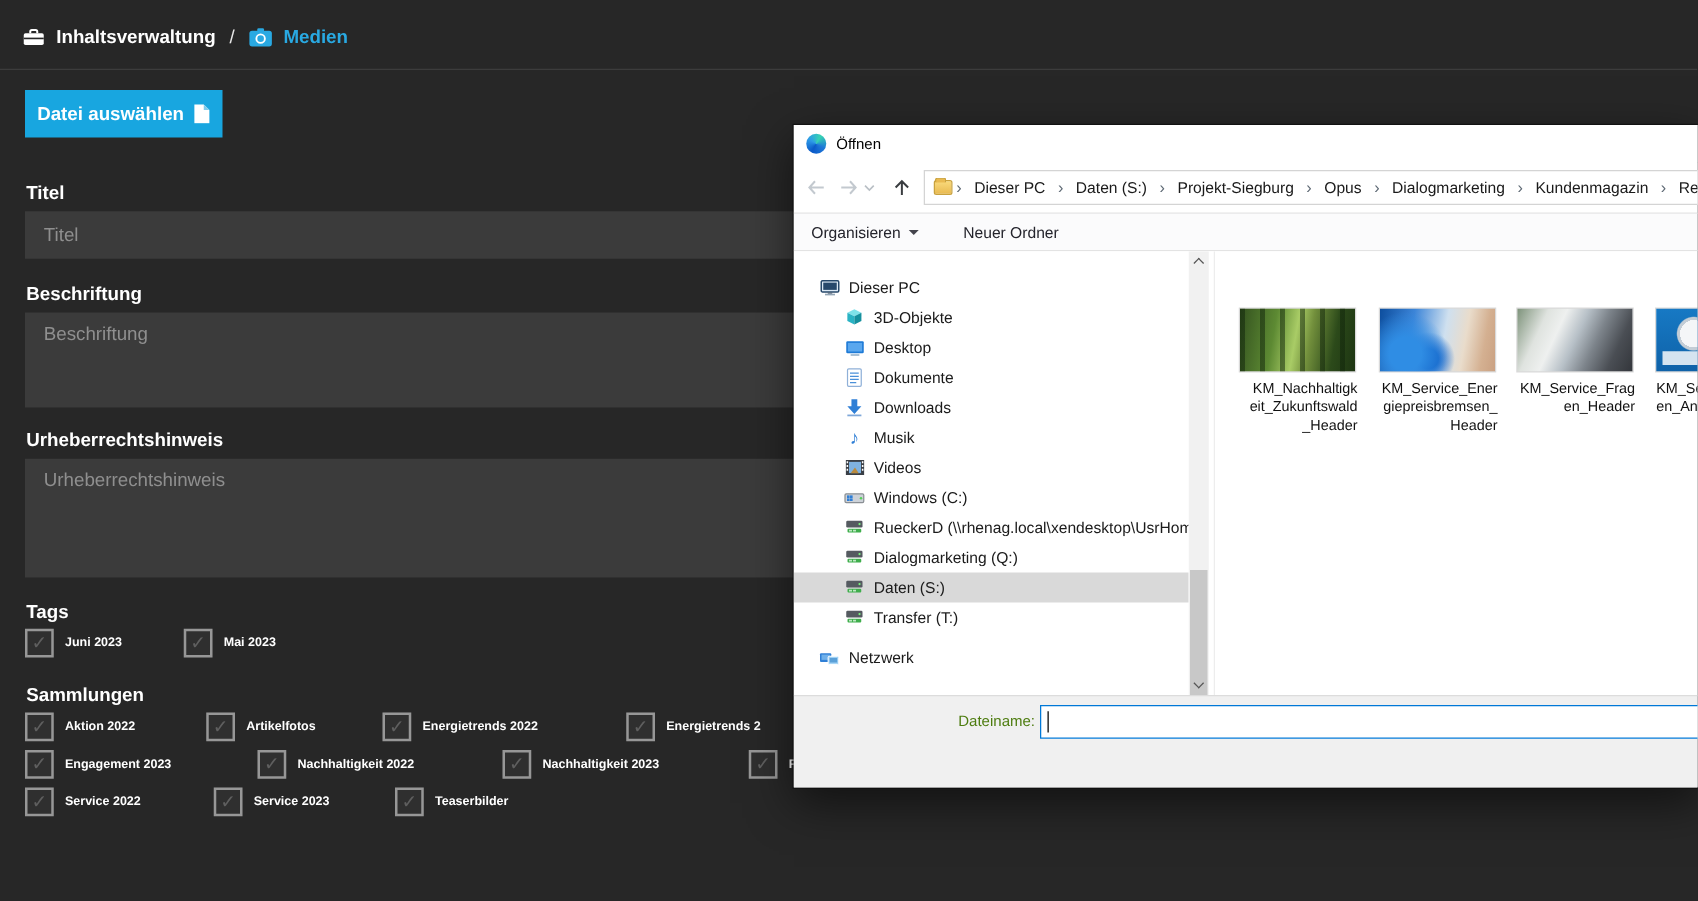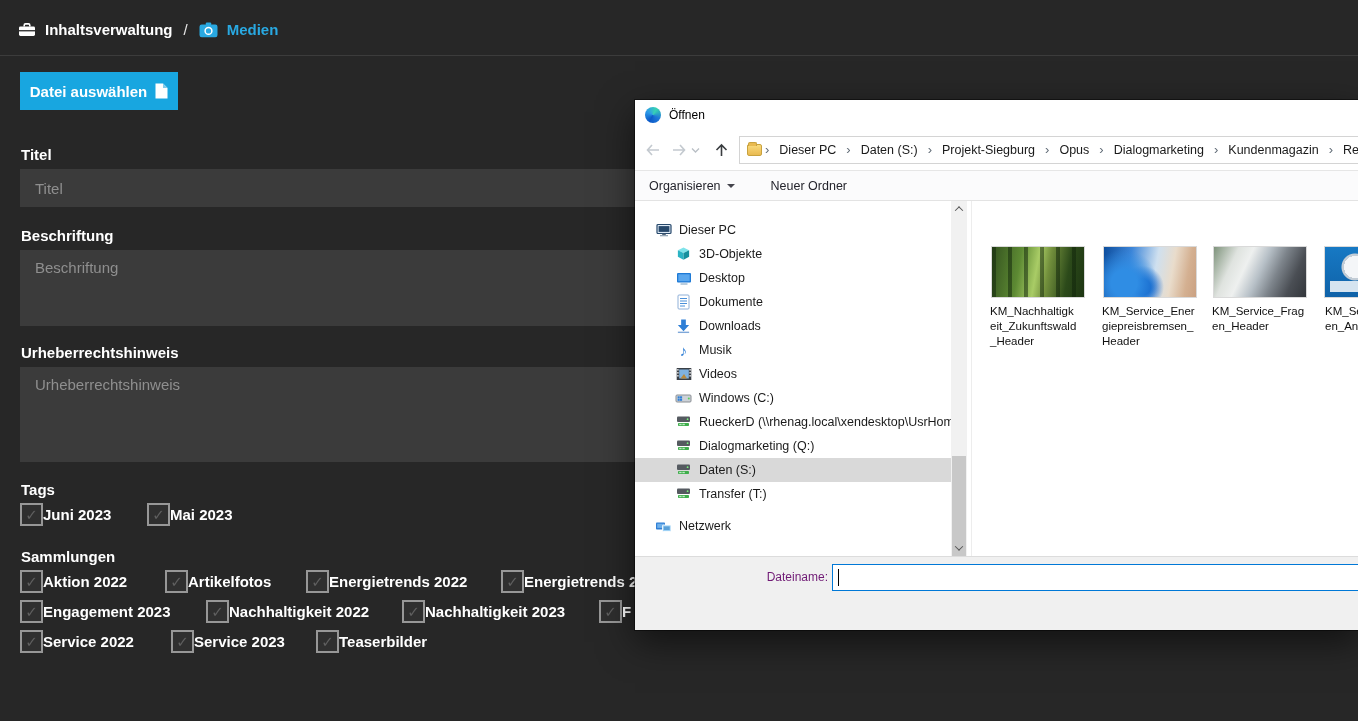--- a/index.html
+++ b/index.html
@@ -22,21 +22,21 @@
   .f-input, .f-area { position:absolute; left:20px; width:1318px; background:#3b3b3b; border:none;
                       color:#cfcfcf; font-size:15px; font-family:inherit; padding:9px 15px; resize:none; }
   .f-input::placeholder, .f-area::placeholder { color:#8f8f8f; opacity:1; }
 
   .sec-head { position:absolute; left:21px; color:#fff; font-size:15px; font-weight:700; }
   .cb-row { position:absolute; left:0; height:24px; width:100%; }
   .cb-item { position:absolute; top:0; display:flex; align-items:center; cursor:pointer; }
   .cb-box { width:23px; height:23px; background:#2f2f2f; border:2px solid #979797;
             display:flex; align-items:center; justify-content:center; flex:0 0 auto; }
   .cb-tick { color:#5f5f5f; font-size:15px; font-weight:700; line-height:1; }
-  .cb-text { color:#fff; font-size:15px; font-weight:700; white-space:nowrap; }
+  .cb-text { margin-left:9px; color:#fff; font-size:10px; font-weight:700; white-space:nowrap; }
 
   
   .dlg { position:absolute; left:635px; top:100px; width:725px; height:530px; background:#fff;
          box-shadow:0 0 0 1px rgba(0,0,0,.45), 0 12px 34px rgba(0,0,0,.55); overflow:hidden;
          font-size:12px; color:#1a1a1a; }
   .dlg-title { position:absolute; left:0; top:0; width:100%; height:30px; background:#fff;
                display:flex; align-items:center; gap:8px; padding-left:10px; font-size:12px; color:#000; }
   .edge-ico { width:16px; height:16px; border-radius:50%;
               background:conic-gradient(from 210deg,#0b59c8,#2d9ae8,#37d3b2,#1f78d8,#0b59c8); }
 
@@ -76,36 +76,36 @@
   .sb-up { top:0; } .sb-down { bottom:0; }
   .sb-chev { width:6px; height:6px; border-left:1.5px solid #555; border-top:1.5px solid #555; }
   .sb-up .sb-chev { transform:rotate(45deg) translate(1px,1px); }
   .sb-down .sb-chev { transform:rotate(225deg) translate(1px,1px); }
   .sb-thumb { position:absolute; left:1px; top:255px; width:14px; height:165px; background:#c8c8c8; cursor:pointer; }
   .pane-split { position:absolute; left:336px; top:0; width:1px; height:100%; background:#ededed; }
 
   .files { position:absolute; left:337px; top:0; right:0; height:100%; }
   .file-item { position:absolute; top:46px; width:96px; cursor:pointer; }
   .thumb { width:92px; height:50px; margin:0 auto; box-shadow:0 0 0 1px rgba(0,0,0,.15); }
-  .fname { margin-top:7px; font-size:11.5px; line-height:15px; color:#111; text-align:left; white-space:pre-line; }
+  .fname { margin-top:7px; font-size:11.5px; line-height:15px; color:#111; text-align:right; white-space:pre-line; }
   .file-1 { left:18px; } .file-2 { left:130px; } .file-3 { left:240px; } .file-4 { left:350px; }
   .file-4 .thumb { margin:0; margin-left:3px; width:92px; }
   .file-4 .fname { text-align:left; padding-left:3px; }
   .t1 { background:repeating-linear-gradient(90deg, rgba(15,35,10,.5) 0 4px, rgba(0,0,0,0) 4px 16px),
         linear-gradient(100deg,#33511f 0%,#5d8a33 30%,#a9cc66 48%,#728f3c 60%,#2c4a1a 80%,#1d3512 100%); }
   .t2 { background:radial-gradient(circle at 22% 72%, #2f8de4 0 16%, rgba(47,141,228,0) 42%),
         radial-gradient(circle at 42% 80%, #1464c8 0 12%, rgba(20,100,200,0) 32%),
         linear-gradient(100deg,#0d4e9e 0%,#3c85d8 28%,#cfe0ef 55%,#e9dccb 72%,#d4b091 88%,#caa182 100%); }
   .t3 { background:linear-gradient(115deg,#7e937b 0%,#dfe3df 22%,#eef0ef 35%,#b7c0c7 50%,#7d848b 65%,#4a4e54 82%,#33363b 100%); }
   .t4 { background:radial-gradient(circle at 30px 20px, #f4f6f8 0 11px, #c3cdd6 11px 13px, rgba(0,0,0,0) 14px),
         linear-gradient(#1779c4,#0f62a8); position:relative; }
   .t4:after { content:""; position:absolute; left:5px; bottom:5px; width:44px; height:11px; background:rgba(235,242,247,.9); }
 
   .dlg-foot { position:absolute; left:0; bottom:0; width:100%; height:74px; background:#f0f0f0; border-top:1px solid #dcdcdc; }
-  .fn-label { position:absolute; left:80px; top:13px; width:113px; text-align:right; font-size:12px; color:#701a75; }
+  .fn-label { position:absolute; left:80px; top:13px; width:113px; text-align:right; font-size:12px; color:#4d7c0f; }
   .fn-input-wrap { position:absolute; left:197px; top:7px; right:-2px; height:27px; }
   .fn-input { width:100%; height:100%; border:1px solid #0078d7; background:#fff; font-size:12.5px;
               font-family:inherit; padding:0 6px; color:#000; }
   .fn-caret { position:absolute; left:6px; top:5px; width:1px; height:17px; background:#000; }
 
   svg { display:block; }
 </style>
 </head>
 <body>
 

